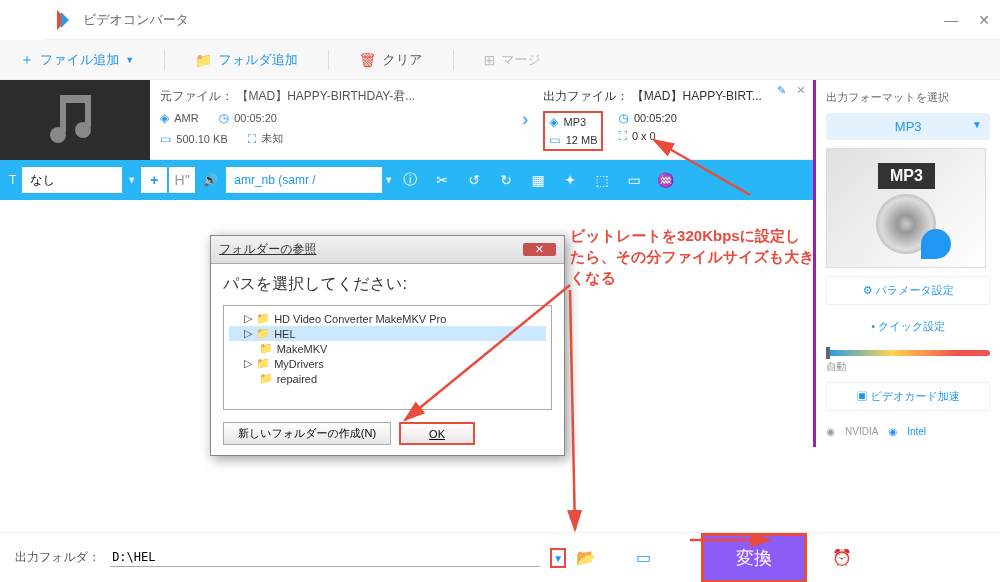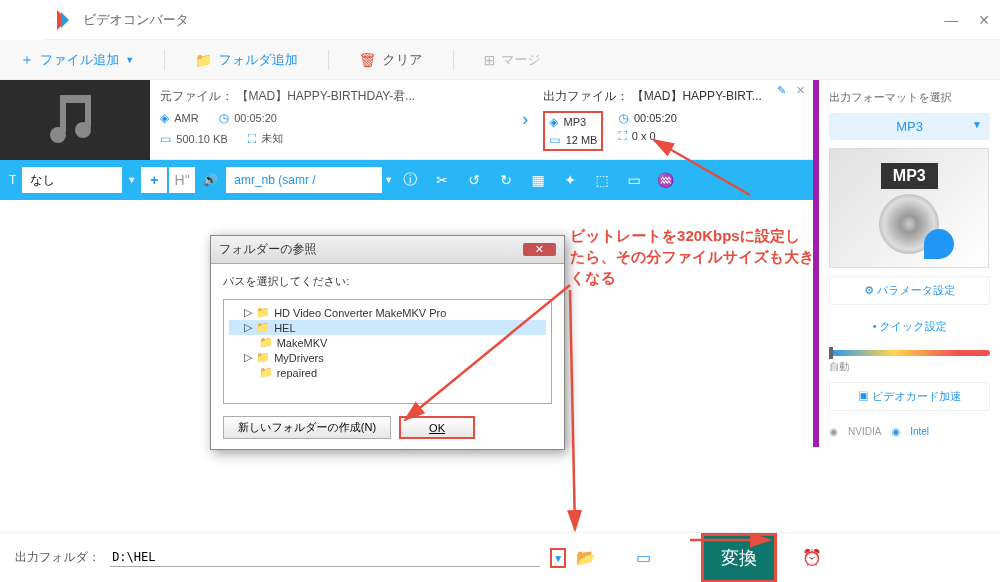--- a/index.html
+++ b/index.html
@@ -28,45 +28,45 @@
 .meta-icon { color: #2196F3; font-size: 12px; }
 .chevron { color: #2196F3; font-size: 18px; padding: 0 5px; align-self: center; }
 .output-info { width: 280px; padding: 8px 10px; font-family: "Courier New", monospace; font-size: 11px; position: relative; }
 .output-info .edit-close { position: absolute; top: 4px; right: 8px; display: flex; gap: 10px; color: #2196F3; font-size: 11px; }
 .red-box { border: 2px solid #e74c3c; display: inline-block; padding: 2px 4px; }
 .tool-strip { height: 40px; background: #29b6f6; display: flex; align-items: center; padding: 0 5px; gap: 2px; }
 .ts-input { background: #fff; border: none; height: 26px; padding: 0 8px; font-size: 12px; }
 .ts-select { background: #fff; border: none; height: 26px; padding: 0 8px; font-size: 12px; color: #2196F3; }
 .ts-btn { width: 30px; height: 30px; display: flex; align-items: center; justify-content: center; color: #fff; cursor: pointer; font-size: 14px; }
 .ts-btn.add { background: #fff; color: #2196F3; width: 26px; height: 26px; font-weight: bold; }
-.side-panel { width: 188px; border-left: 6px solid #a21caf; padding: 10px; }
+.side-panel { width: 188px; border-left: 3px solid #a21caf; padding: 10px; }
 .side-title { font-size: 11px; color: #666; margin-bottom: 8px; }
 .format-select { background: #e3f2fd; color: #2196F3; padding: 6px 10px; text-align: center; border-radius: 3px; font-size: 13px; margin-bottom: 8px; cursor: pointer; position: relative; }
 .format-select::after { content: "▼"; position: absolute; right: 8px; font-size: 10px; }
 .format-preview { width: 160px; height: 120px; border: 1px solid #ddd; display: flex; flex-direction: column; align-items: center; justify-content: center; background: linear-gradient(135deg, #e0e0e0, #fff); }
 .format-preview .mp3-label { background: #333; color: #fff; padding: 4px 12px; font-weight: bold; font-size: 16px; }
 .disc { width: 60px; height: 60px; border-radius: 50%; background: radial-gradient(circle, #ccc 0%, #999 20%, #bbb 40%, #ddd 60%, #aaa 80%); margin-top: 5px; position: relative; }
 .disc::after { content: ""; position: absolute; right: -15px; bottom: -5px; width: 30px; height: 30px; background: #2196F3; border-radius: 50% 50% 50% 0; }
 .side-btn { padding: 6px; margin-top: 8px; border: 1px solid #eee; color: #2196F3; font-size: 11px; text-align: center; cursor: pointer; border-radius: 3px; }
 .slider-row { margin-top: 10px; height: 6px; background: linear-gradient(to right, #2196F3 0%, #ffd54f 40%, #ef5350 80%); border-radius: 3px; position: relative; }
 .slider-thumb { position: absolute; left: 0; top: -3px; width: 4px; height: 12px; background: #666; }
 .auto-label { font-size: 10px; color: #888; margin-top: 4px; }
 .gpu-row { margin-top: 15px; display: flex; gap: 10px; align-items: center; font-size: 10px; color: #999; }
 .bottom-bar { position: absolute; bottom: 0; left: 0; right: 0; height: 50px; display: flex; align-items: center; padding: 0 15px; gap: 10px; border-top: 1px solid #eee; background: #fff; }
 .output-label { font-size: 12px; color: #555; }
 .output-path { border: none; border-bottom: 1px solid #aaa; width: 430px; font-size: 12px; padding: 2px; font-family: monospace; }
 .bb-icon { color: #2196F3; font-size: 16px; cursor: pointer; }
 .dropdown-box { border: 2px solid #e74c3c; padding: 1px; }
-.convert-btn { background: #0f766e; color: #fff; padding: 10px 17px; font-size: 18px; cursor: pointer; border: 3px solid #e74c3c; margin-left: 40px; }
+.convert-btn { background: #8b5cf6; color: #fff; padding: 10px 32px; font-size: 18px; cursor: pointer; border: 3px solid #e74c3c; margin-left: 40px; }
 .dialog { position: absolute; left: 210px; top: 235px; width: 355px; background: #fff; border: 1px solid #888; box-shadow: 3px 3px 12px rgba(0,0,0,0.4); }
 .dialog-title { background: linear-gradient(#f2f2f2, #ddd); padding: 5px 8px; display: flex; align-items: center; border-bottom: 1px solid #aaa; }
-.dialog-title .dtext { font-size: 12px; }
+.dialog-title .dtext { font-size: 12px; text-decoration: underline; }
 .dialog-close { margin-left: auto; background: #c75050; color: #fff; padding: 0 12px; font-size: 11px; cursor: pointer; border-radius: 2px; }
 .dialog-body { padding: 10px 12px; }
-.dialog-prompt { font-size: 11px; margin-bottom: 10px; }
+.dialog-prompt { font-size: 16px; margin-bottom: 10px; }
 .tree { border: 1px solid #aaa; background: #fff; height: 105px; overflow: hidden; padding: 5px; margin-bottom: 12px; }
 .tree-item { display: flex; align-items: center; gap: 4px; padding: 1px 0 1px 15px; font-size: 11px; font-family: "Segoe UI"; }
 .tree-item.sel { background: #cce8ff; }
 .folder-ico { color: #ffc107; font-size: 11px; }
 .dialog-buttons { display: flex; gap: 8px; justify-content: flex-start; margin-top: 5px; }
 .dlg-btn { border: 1px solid #aaa; background: linear-gradient(#fff,#e6e6e6); padding: 3px 14px; font-size: 11px; cursor: pointer; }
 .dlg-btn.ok { border: 2px solid #e74c3c; text-decoration: underline; }
 .dlg-btn.cancel { border: 2px solid #e74c3c; }
 .annotation { position: absolute; color: #e74c3c; font-size: 15px; font-weight: bold; line-height: 1.4; }
 .arrow-svg { position: absolute; pointer-events: none; }

